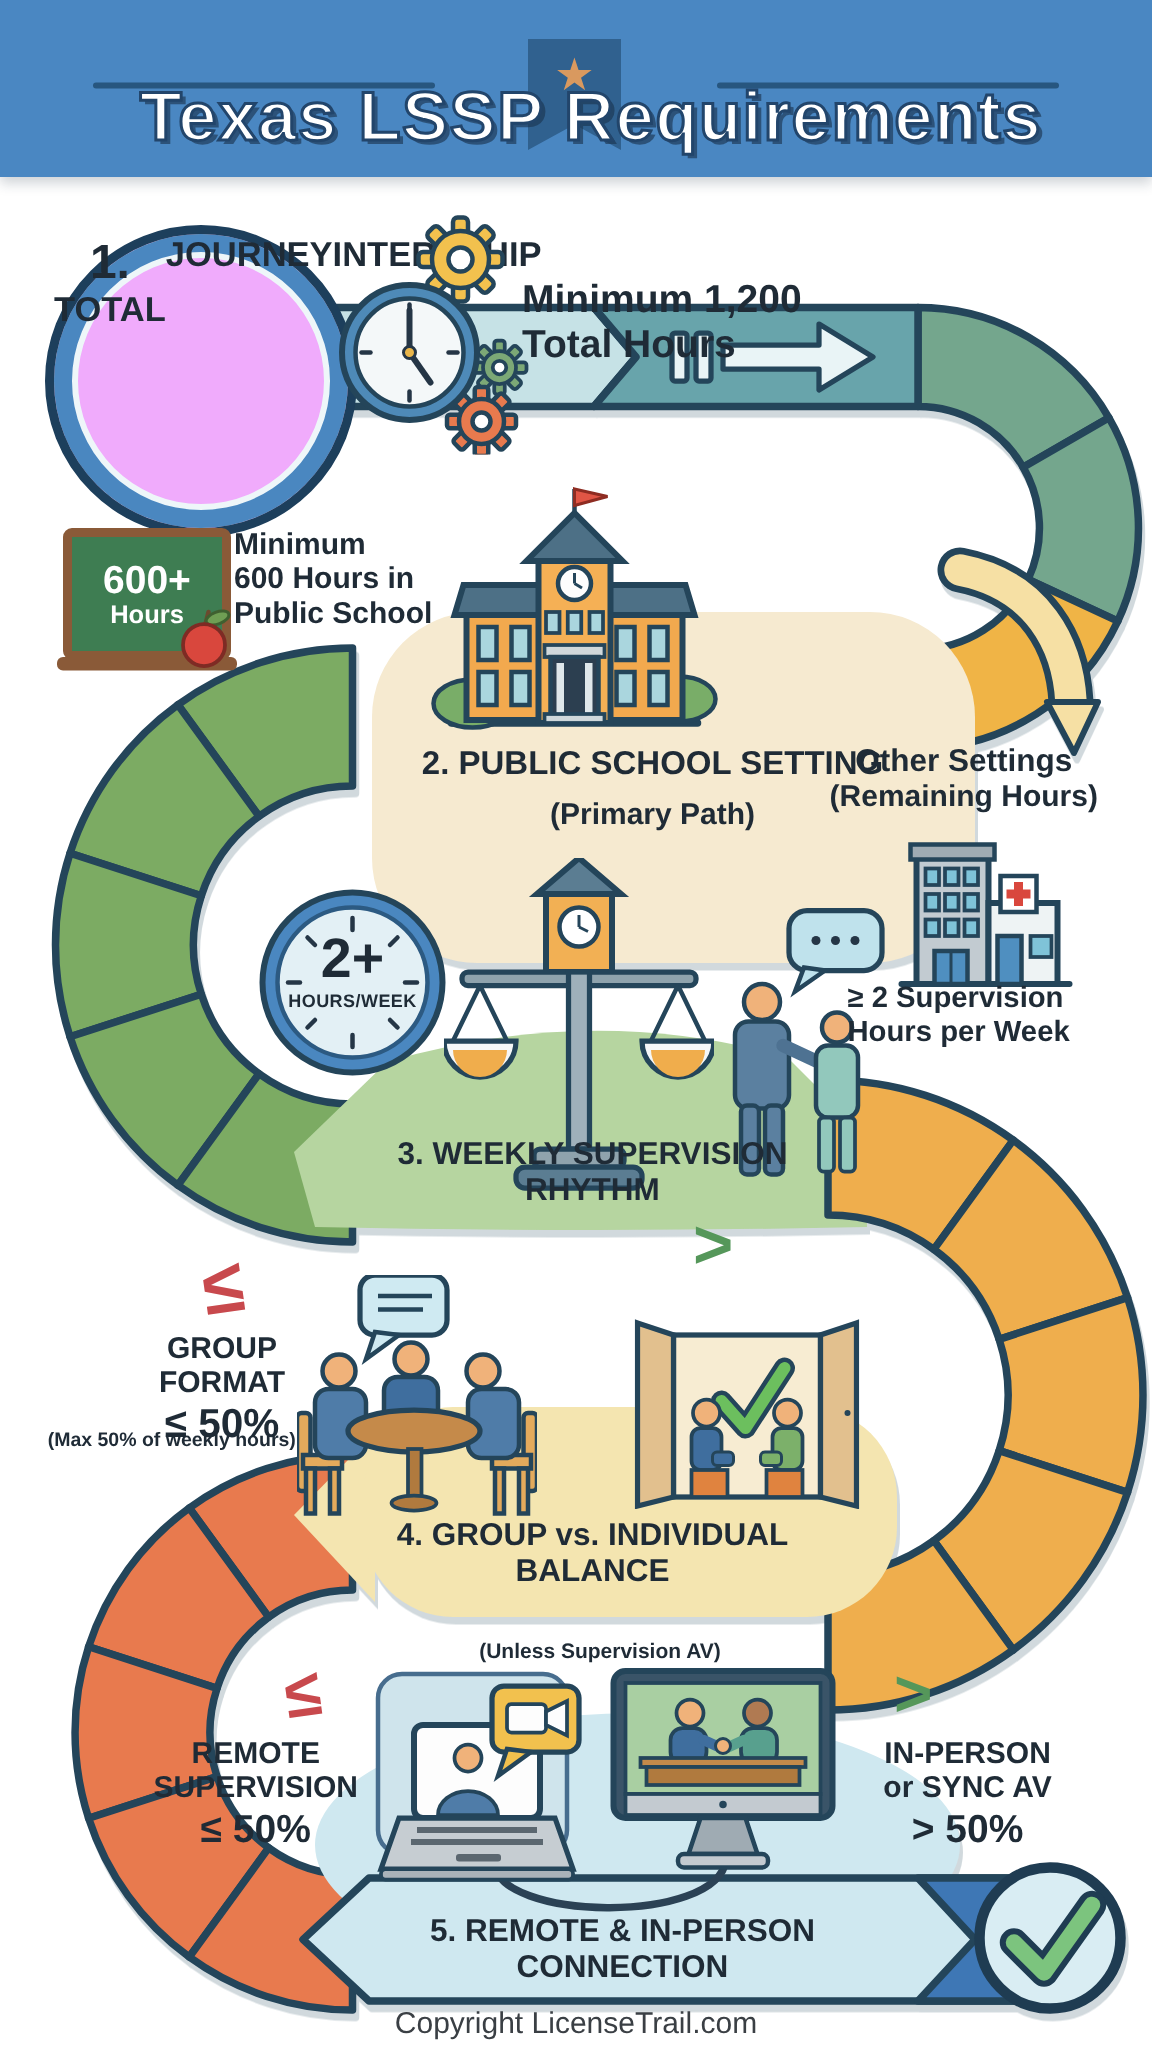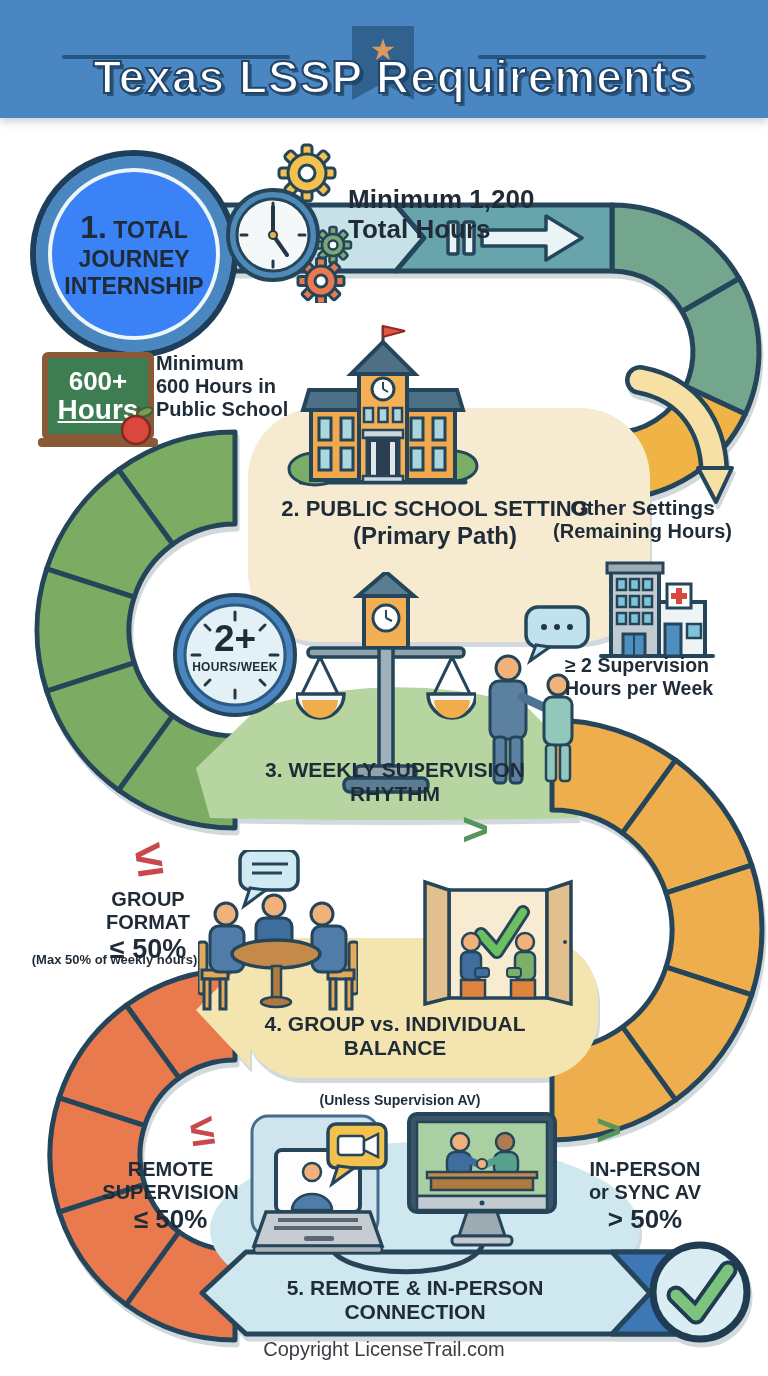--- a/index.html
+++ b/index.html
@@ -11,24 +11,24 @@
   
   #header{left:0;top:0;width:768px;height:118px;background:#4a87c2;box-shadow:0 4px 8px rgba(30,50,70,.22);}
   .hline{height:4px;background:#27567f;border-radius:2px;top:55px;}
   #title{left:0;top:50px;width:768px;text-align:center;font-size:46px;font-weight:bold;color:#ffffff;
          letter-spacing:1px;-webkit-text-stroke:2px #22456b;
          text-shadow:3px 3px 0 rgba(27,54,82,.65);padding-left:10px;}
   #ribbon{left:352px;top:26px;width:62px;height:74px;}
   #ribbon .star{position:absolute;left:0;top:6px;width:62px;text-align:center;font-size:30px;color:#d9995f;}
   
   #circle1{left:30px;top:150px;width:196px;height:196px;border-radius:50%;border:6px solid #1d3f5c;
-           background:#3b82f6;box-shadow:inset 0 0 0 12px #4a87c0,inset 0 0 0 16px #eef6f9;
-           display:flex;flex-direction:column;justify-content:center;}
+           background:#f0abfc;box-shadow:inset 0 0 0 12px #4a87c0,inset 0 0 0 16px #eef6f9;
+           display:flex;flex-direction:row;justify-content:flex-start;}
   #circle1 .l1{font-size:23px;} #circle1 .num{font-size:32px;}
-  .cap1{font-size:22px;} .cap2{font-size:24px;}
+  .cap1{font-size:22px;} .cap2{font-size:20px;margin-top:10px;}
   .sym{font-weight:bold;line-height:1;}
   .red{color:#c8494d;} .green{color:#55975a;}
   .board{left:42px;top:352px;width:112px;height:88px;background:#3e7d52;border:6px solid #8a5a38;
          border-radius:6px;display:flex;flex-direction:column;justify-content:center;color:#fff;
          font-weight:bold;text-align:center;line-height:1.05;box-sizing:border-box;}
   svg{display:block;}
   #snake{filter:drop-shadow(2px 5px 0 rgba(154,170,180,.45));}
 </style>
 </head>
 <body>
@@ -178,21 +178,21 @@
     <circle cx="48" cy="92" r="4" fill="#e8b54a" stroke="#253646" stroke-width="2"></circle>
   </svg>
 
   <div class="abs txt left" style="left:348px;top:148px;font-size:26px;margin-top:36px;">
     <div>Minimum 1,200</div>
     <div>Total Hours</div>
   </div>
 
   <div class="board abs">
     <div style="font-size:26px;">600+</div>
-    <div style="font-size:28px;text-decoration:underline;">Hours</div>
+    <div style="font-size:17px;">Hours</div>
   </div>
   <div class="abs" style="left:38px;top:438px;width:120px;height:9px;background:#8a5a38;border-radius:4px;"></div>
   <svg class="abs" style="left:116px;top:404px;" width="40" height="44" viewBox="0 0 40 44">
     <line x1="21" y1="12" x2="23" y2="4" stroke="#6b4a2e" stroke-width="3" stroke-linecap="round"></line>
     <ellipse cx="29" cy="8" rx="8" ry="4" fill="#6f9e54" stroke="#3f6030" stroke-width="2" transform="rotate(-20 29 8)"></ellipse>
     <circle cx="20" cy="26" r="14" fill="#d9473d" stroke="#7e2b24" stroke-width="2.5"></circle>
   </svg>
 
   <div class="abs txt left" style="left:156px;top:352px;font-size:20px;">
     <div>Minimum</div>

